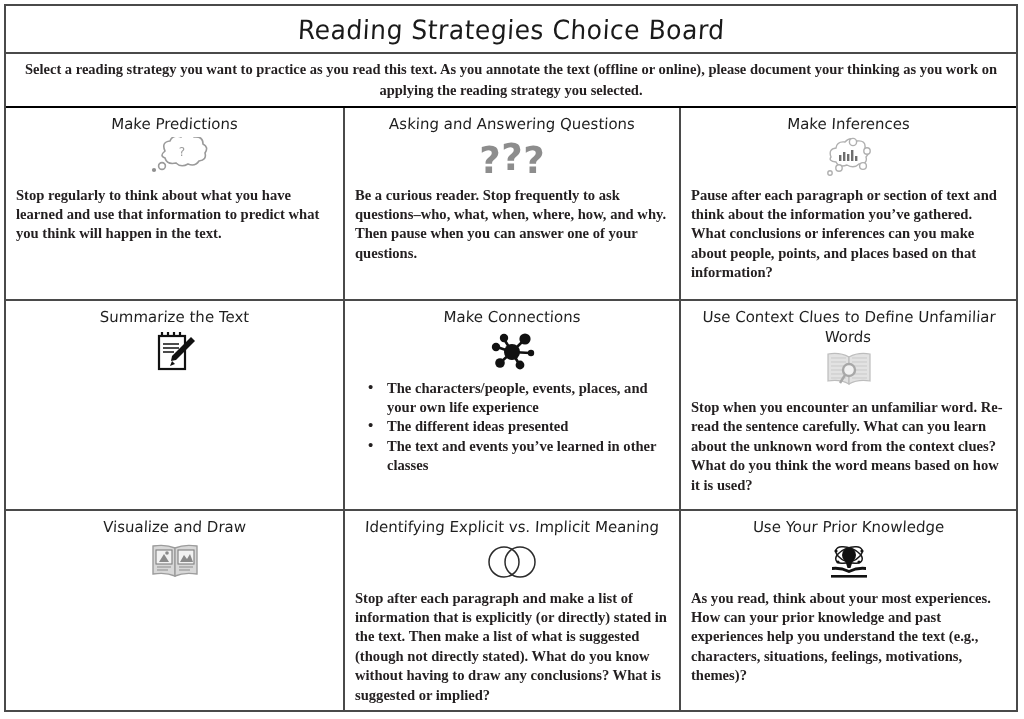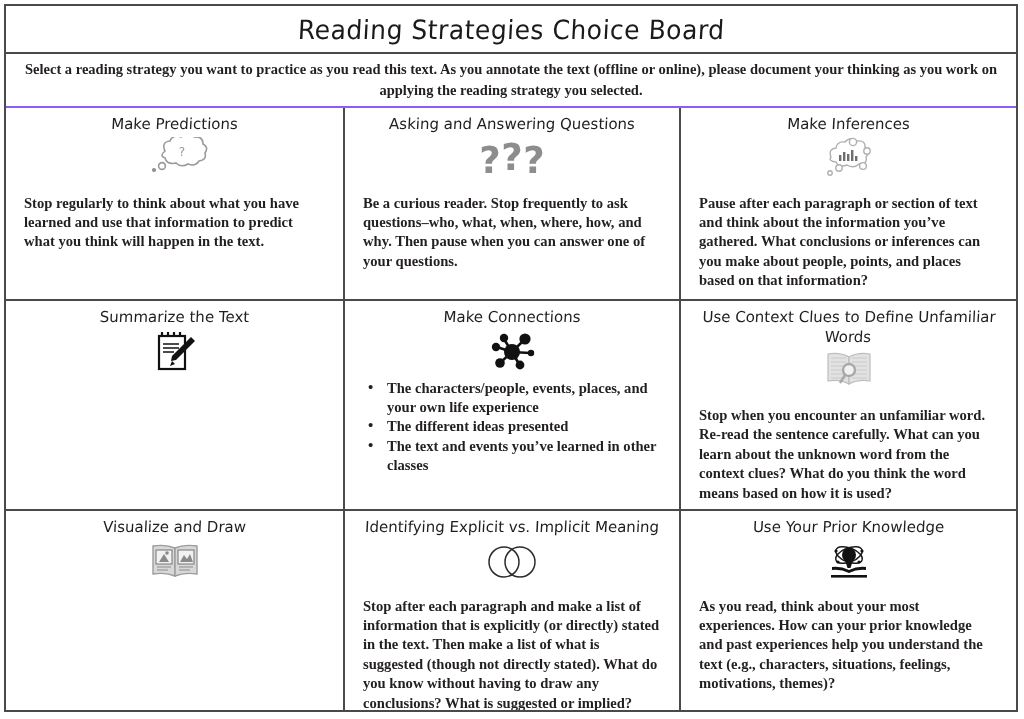--- a/index.html
+++ b/index.html
@@ -46,21 +46,21 @@
     letter-spacing: 0.5px;
     color: #1a1a1a;
     transform: skewX(-3deg) scaleY(1.06);
     white-space: nowrap;
   }
 
   
   .instruction-row {
     height: 54px;
     flex: 0 0 54px;
-    border-bottom: 2px solid #8b5cf6;
+    border-bottom: 2px solid #000000;
     display: flex;
     align-items: center;
     justify-content: center;
     box-sizing: border-box;
     padding: 0 10px;
   }
   .instruction-text {
     font-family: "Liberation Serif", "DejaVu Serif", serif;
     font-size: 14.5px;
     font-weight: 700;
@@ -123,21 +123,21 @@
   .cell-icon svg { display: block; }
 
   .cell-body {
     font-family: "Liberation Serif", "DejaVu Serif", serif;
     font-size: 14.6px;
     font-weight: 700;
     line-height: 1.33;
     color: #231f20;
     text-align: left;
   }
-  .cell-body p { margin: 8px; }
+  .cell-body p { margin: 0; }
   .cell-body ul {
     margin: 0;
     padding-left: 30px;
     list-style: none;
   }
   .cell-body ul li {
     position: relative;
     margin: 0;
     padding-left: 2px;
   }

